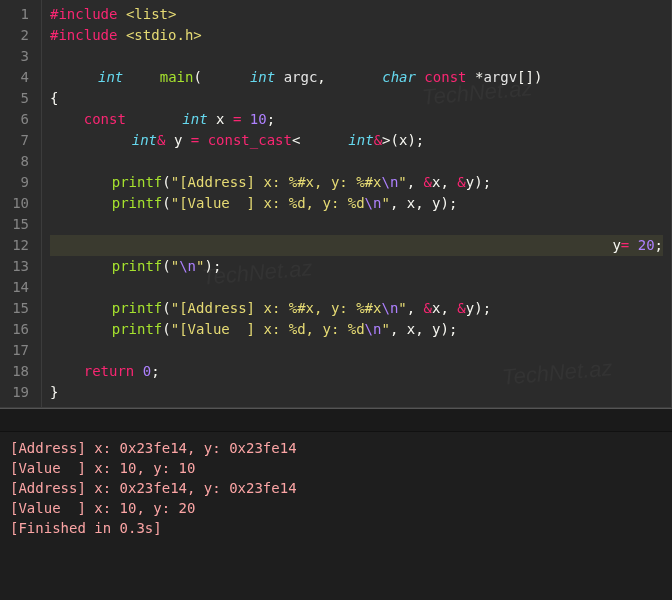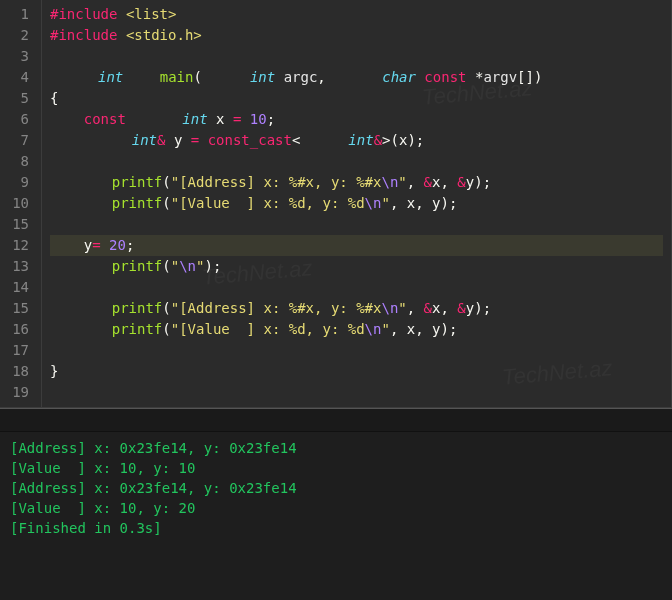--- a/index.html
+++ b/index.html
@@ -28,37 +28,37 @@
     border-right: 1px solid #3c3c3c;
     min-width: 42px;
   }
   .gutter div { height: 21px; line-height: 21px; }
   .code {
     padding: 4px 8px;
     flex: 1;
     position: relative;
   }
   .line { height: 21px; line-height: 21px; white-space: pre; }
-  .line.hl { background: #3a3a2f; }
+  .line.hl { background: #3a3a2f; text-align: right; }
   .tok-red { color: #f92672; }
   .tok-orange { color: #e5e5e5; }
   .tok-cyan { color: #66d9ef; font-style: italic; margin-left: 48px; }
   .tok-green { color: #a6e22e; margin-left: 28px; }
   .tok-string { color: #e6db74; }
   .tok-num { color: #ae81ff; }
   .tok-default { color: #f8f8f2; }
   .divider {
     height: 24px;
     background: #1a1a1a;
     border-top: 1px solid #555;
     border-bottom: 1px solid #111;
   }
   .terminal {
     background: #1e1e1e;
-    color: #22c55e;
+    color: #fca5a5;
     padding: 6px 10px 10px 10px;
     flex: 1;
     font-size: 14px;
     white-space: pre;
     line-height: 20px;
   }
   .watermark {
     position: absolute;
     color: rgba(255,255,255,0.04);
     font-family: sans-serif;
@@ -107,19 +107,20 @@
       <div class="line"></div>
       <div class="line"><span class="tok-default">    </span><span class="tok-green">printf</span><span class="tok-default">(</span><span class="tok-string">"[Address] x: %#x, y: %#x</span><span class="tok-num">\n</span><span class="tok-string">"</span><span class="tok-default">, </span><span class="tok-red">&amp;</span><span class="tok-default">x, </span><span class="tok-red">&amp;</span><span class="tok-default">y);</span></div>
       <div class="line"><span class="tok-default">    </span><span class="tok-green">printf</span><span class="tok-default">(</span><span class="tok-string">"[Value  ] x: %d, y: %d</span><span class="tok-num">\n</span><span class="tok-string">"</span><span class="tok-default">, x, y);</span></div>
       <div class="line"></div>
       <div class="line hl"><span class="tok-default">    y</span><span class="tok-red">=</span><span class="tok-default"> </span><span class="tok-num">20</span><span class="tok-default">;</span></div>
       <div class="line"><span class="tok-default">    </span><span class="tok-green">printf</span><span class="tok-default">(</span><span class="tok-string">"</span><span class="tok-num">\n</span><span class="tok-string">"</span><span class="tok-default">);</span></div>
       <div class="line"></div>
       <div class="line"><span class="tok-default">    </span><span class="tok-green">printf</span><span class="tok-default">(</span><span class="tok-string">"[Address] x: %#x, y: %#x</span><span class="tok-num">\n</span><span class="tok-string">"</span><span class="tok-default">, </span><span class="tok-red">&amp;</span><span class="tok-default">x, </span><span class="tok-red">&amp;</span><span class="tok-default">y);</span></div>
       <div class="line"><span class="tok-default">    </span><span class="tok-green">printf</span><span class="tok-default">(</span><span class="tok-string">"[Value  ] x: %d, y: %d</span><span class="tok-num">\n</span><span class="tok-string">"</span><span class="tok-default">, x, y);</span></div>
       <div class="line"></div>
+      <div class="line"><span class="tok-default">    </span><span class="tok-red">return</span><span class="tok-default"> </span><span class="tok-num">0</span><span class="tok-default">;</span></div>
       <div class="line"><span class="tok-default">}</span></div>
     </div>
 </div>
 
 <div class="divider"></div>
 
 <div class="terminal" id="terminal"><div>[Address] x: 0x23fe14, y: 0x23fe14</div><div>[Value  ] x: 10, y: 10</div><div></div><div>[Address] x: 0x23fe14, y: 0x23fe14</div><div>[Value  ] x: 10, y: 20</div><div>[Finished in 0.3s]</div></div>
 
 </body></html>

